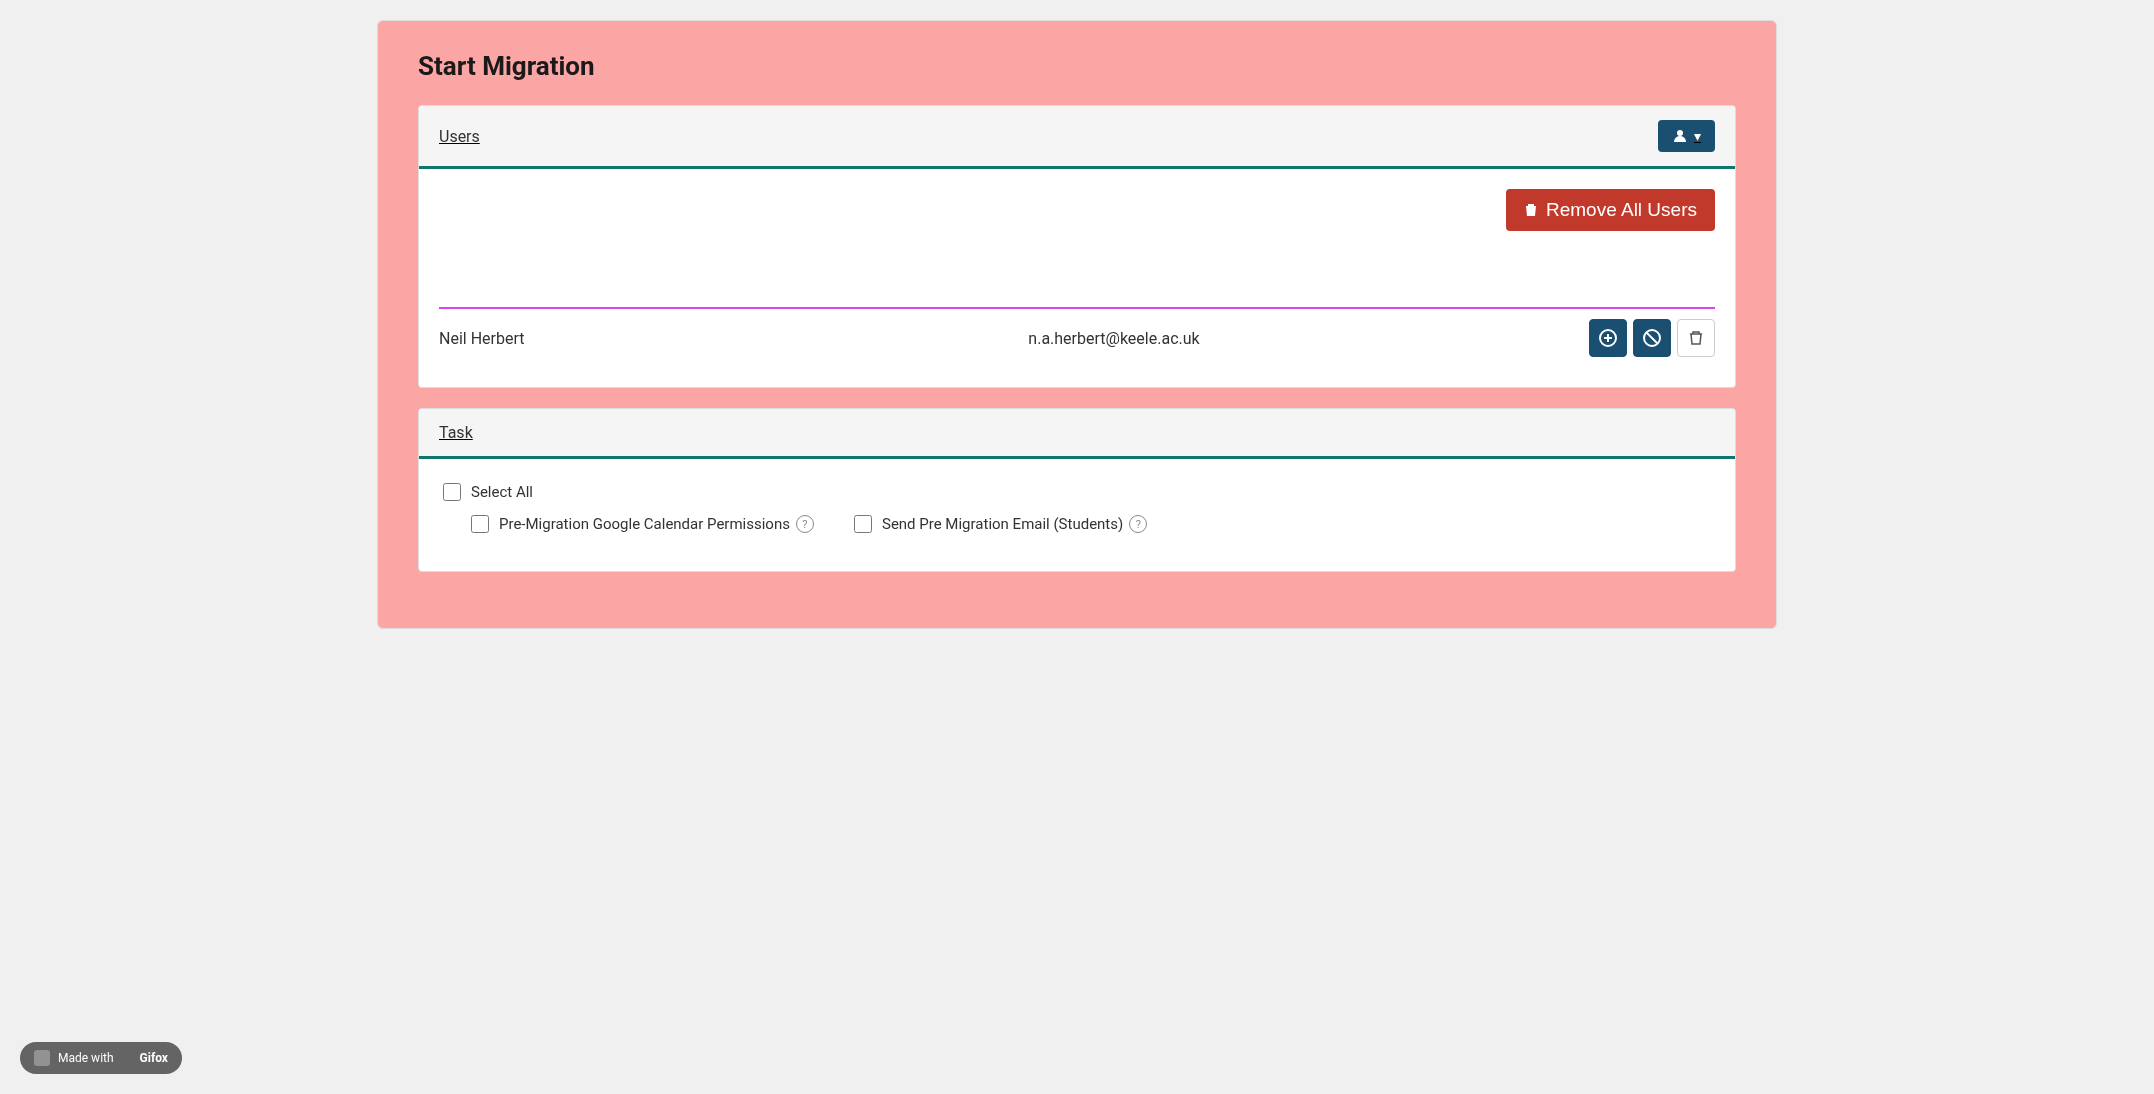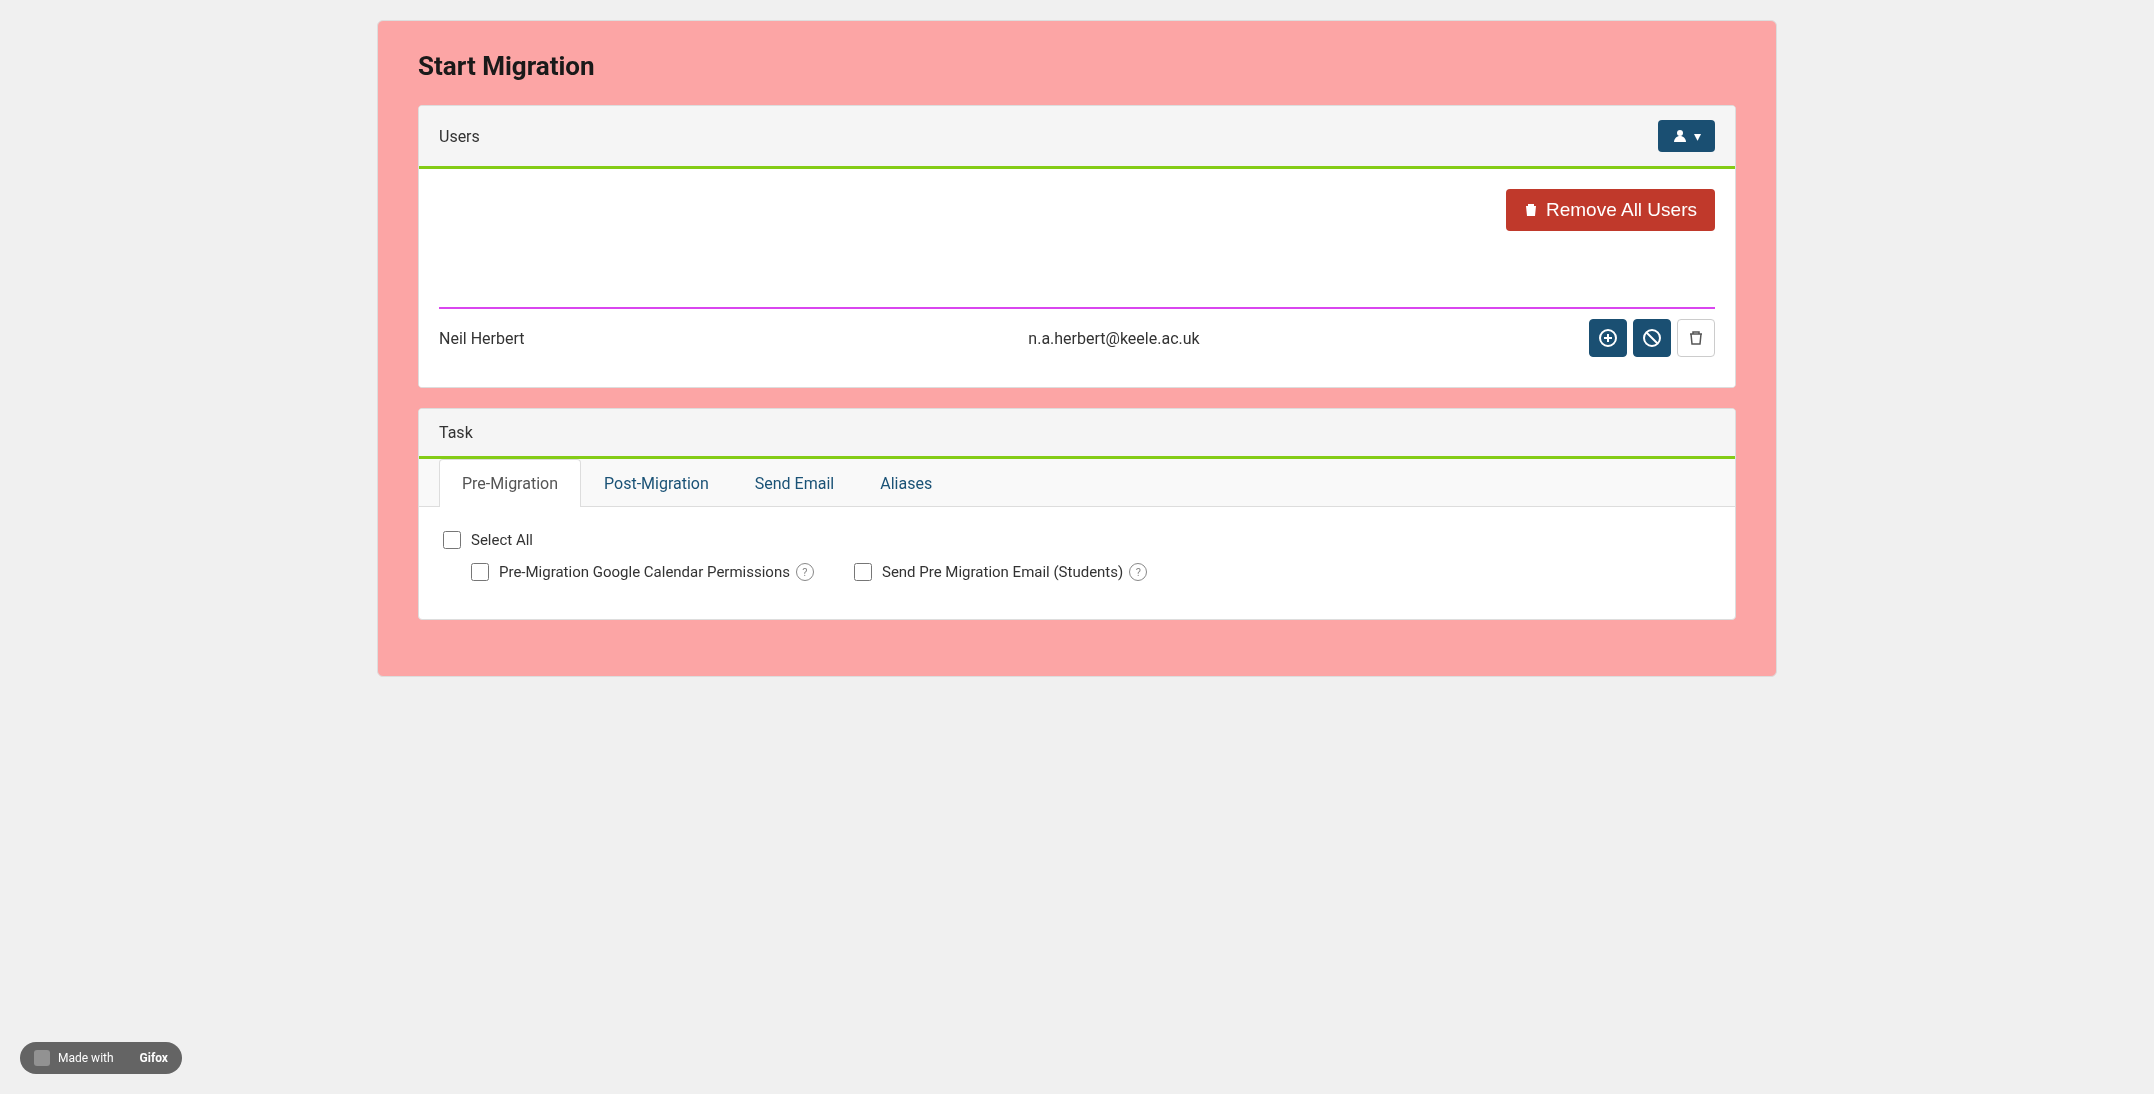--- a/index.html
+++ b/index.html
@@ -29,25 +29,26 @@
     }
     .section {
       border: 1px solid #ddd;
       border-radius: 4px;
       margin-bottom: 20px;
       background: #fff;
       overflow: hidden;
     }
     .section-header {
       background: #f5f5f5;
-      border-bottom: 3px solid #84cc16;
+      border-bottom: 3px solid #0f766e;
       padding: 14px 20px;
       display: flex;
       align-items: center;
       justify-content: space-between;
+      text-decoration: underline;
     }
     .section-header-label {
       font-size: 16px;
       color: #333;
       font-weight: 400;
     }
     .section-body {
       padding: 20px 20px;
       background: #fff;
     }
@@ -270,26 +271,20 @@
         </div>
       </div>
     </div>
   </div>
 
   <div class="section">
     <div class="section-header">
       <span class="section-header-label">Task</span>
     </div>
     <div class="task-section-body">
-      <div class="tabs-bar">
-        <div class="tab active">Pre-Migration</div>
-        <div class="tab">Post-Migration</div>
-        <div class="tab">Send Email</div>
-        <div class="tab">Aliases</div>
-      </div>
       <div class="tab-content">
         <div class="checkbox-row">
           <input type="checkbox" id="selectAll" style="">
           <label class="checkbox-label" for="selectAll">Select All</label>
         </div>
         <div class="checkbox-tasks-grid">
           <div class="checkbox-row">
             <input type="checkbox" id="gcal" style="">
             <label class="checkbox-label" for="gcal">
               <span>Pre-Migration Google Calendar Permissions</span>

